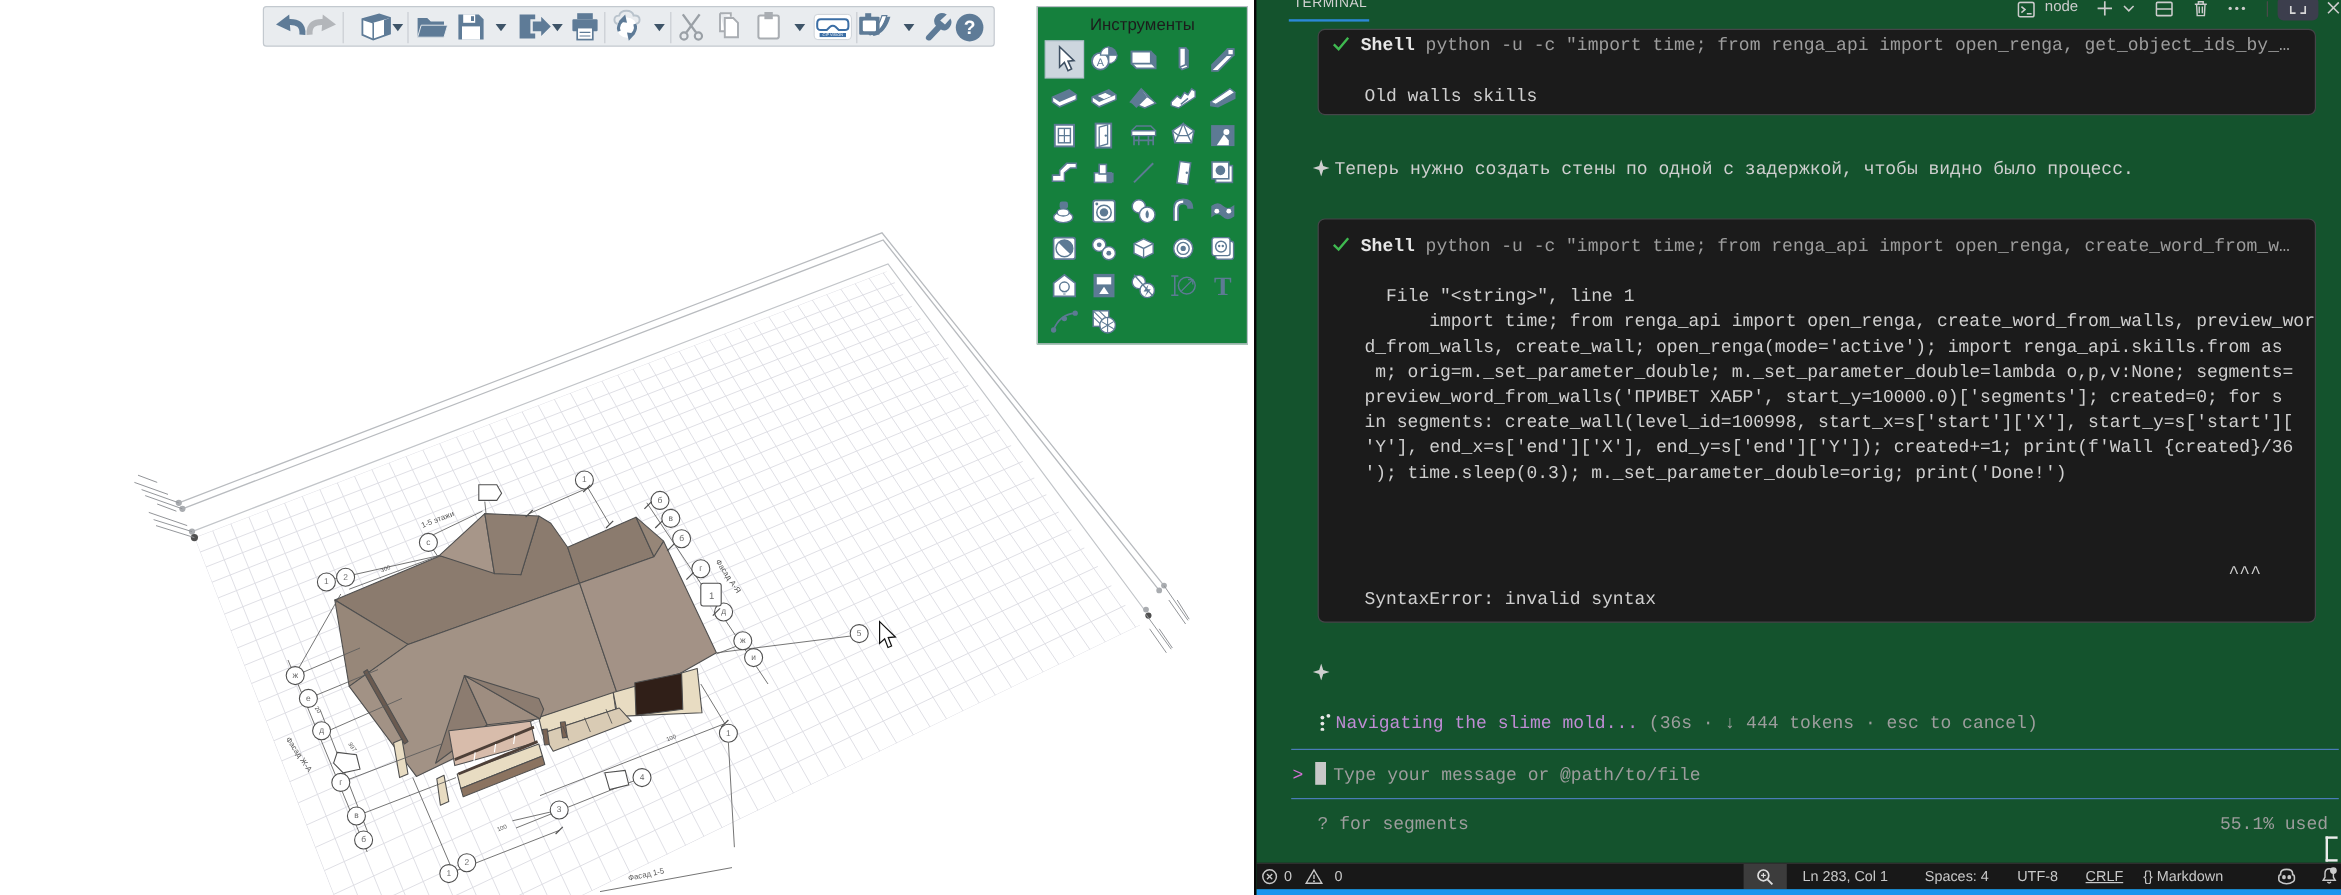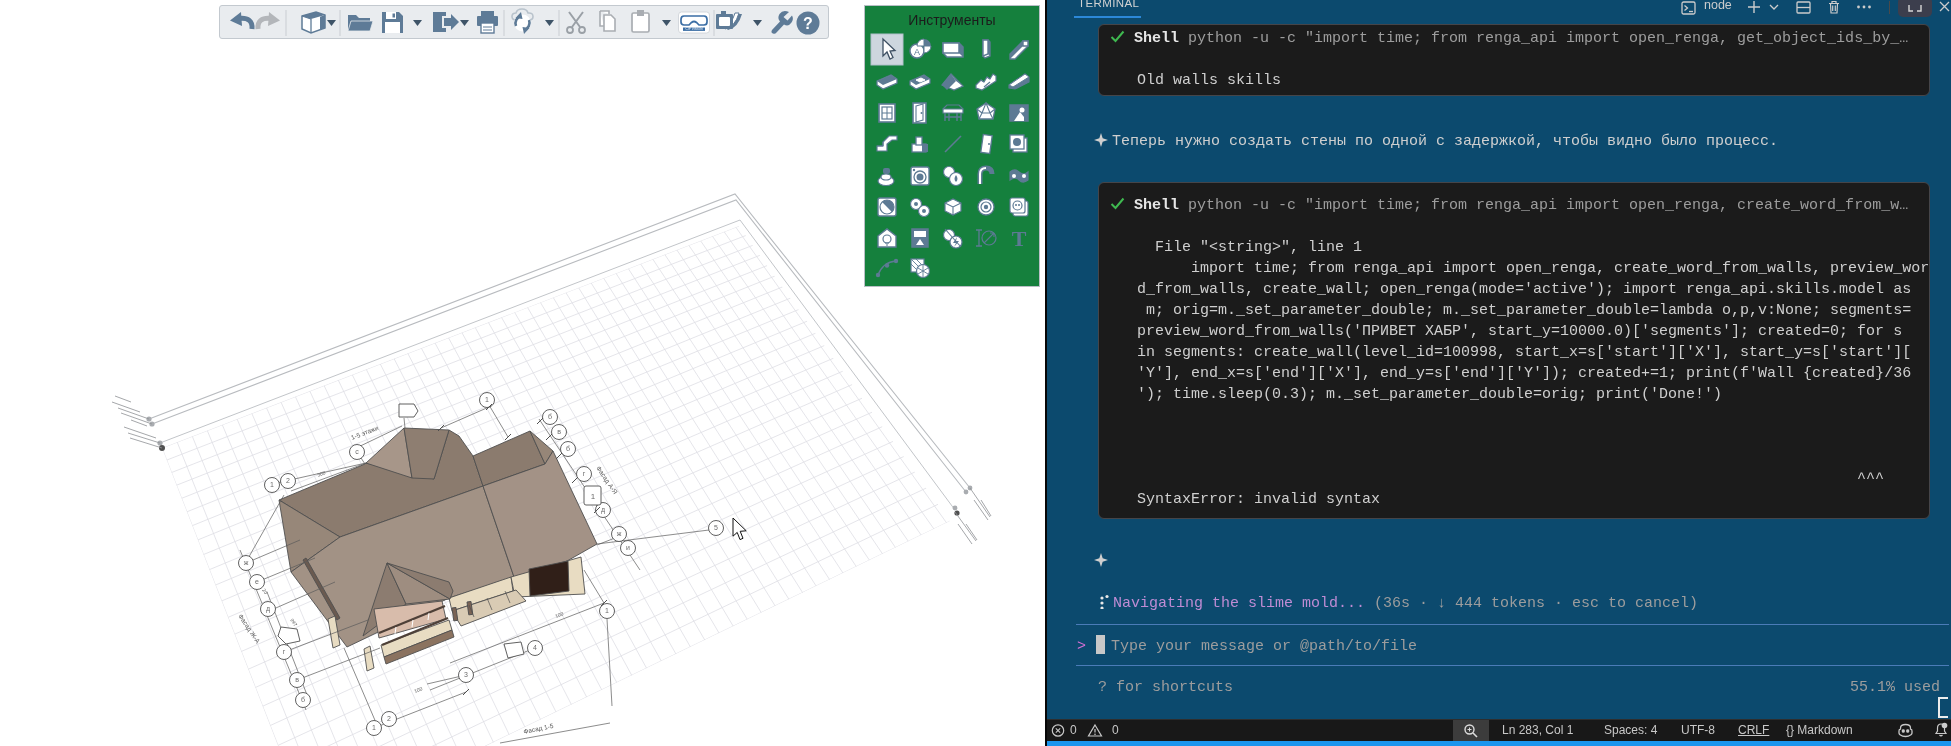--- a/index.html
+++ b/index.html
@@ -1,21 +1,21 @@
 <!DOCTYPE html>
 <html><head>
 <meta charset="utf-8">
 <style>
 html,body{margin:0;padding:0;width:1951px;height:746px;overflow:hidden;background:#fff;}
 *{box-sizing:border-box;}
 #cad{position:absolute;left:0;top:0;width:1047px;height:746px;background:#ffffff;overflow:hidden;}
 #toolbar{position:absolute;left:219px;top:5px;width:610px;height:34px;background:#e9ecef;border:1px solid #c3c9cf;border-radius:3px;}
 #palette{position:absolute;left:864px;top:5px;width:176px;height:282px;background:#15803d;border:1px solid #b9bfc6;}
 #palette .title{font:14px "Liberation Sans",sans-serif;color:#1c1c1c;text-align:center;margin-top:6px;}
-#vsc{position:absolute;left:1045px;top:0;width:906px;height:746px;background:#0c4a6e;border-left:2px solid #070707;overflow:hidden;}
+#vsc{position:absolute;left:1045px;top:0;width:906px;height:746px;background:#14532d;border-left:2px solid #070707;overflow:hidden;}
 .mono{font-family:"Liberation Mono",monospace;font-size:15px;line-height:21px;white-space:pre;}
 .g1{color:#9d9d9d;} .g2{color:#cfcfcf;} .wh{color:#e6e6e6;}
 .obox{position:absolute;left:51px;width:832px;border:1px solid #454549;border-radius:6px;background:#1b1b1b;}
 .rule{position:absolute;left:29px;width:873px;height:0;border-top:1px solid #4b7cb8;}
 #tabterm{position:absolute;left:31px;top:-3px;font:11.5px "Liberation Sans",sans-serif;letter-spacing:0.4px;color:#d2d2d2;}
 #tabline{position:absolute;left:27px;top:16px;width:67px;height:2px;background:#2c88d8;}
 #statusbar{position:absolute;left:0;top:719px;width:906px;height:22px;background:#181818;border-top:1px solid #2e2e2e;font:12px "Liberation Sans",sans-serif;color:#c8c8c8;}
 #bluebar{position:absolute;left:0;top:741px;width:906px;height:5px;background:#1b95ee;}
 .sb{position:absolute;top:3px;}
 </style>
@@ -619,21 +619,21 @@
 <div class="mono" style="position:absolute;left:47px;top:131px;"><svg width="14" height="14" style="vertical-align:-2px;margin-right:4px">
         <path d="M7 0 L8.7 5.3 L14 7 L8.7 8.7 L7 14 L5.3 8.7 L0 7 L5.3 5.3 Z" fill="#cfcfcf"></path>
       </svg><span class="g2">Теперь нужно создать стены по одной с задержкой, чтобы видно было процесс.</span></div>
 <div class="obox" id="box2" style="top:182px;height:337px;"></div>
 <div class="mono" style="position:absolute;left:63px;top:195px;"><span style="display:inline-block;width:24px;"><svg width="15" height="13" style="vertical-align:-1px">
           <polyline points="1.5,7 5.5,11 13.5,1.5" fill="none" stroke="#3fb950" stroke-width="2"></polyline>
         </svg></span><span class="wh" style="font-weight:bold;">Shell</span><span class="g1"> python -u -c "import time; from renga_api import open_renga, create_word_from_w…</span>
 <span> </span>
 <span class="g2">     File "&lt;string&gt;", line 1</span>
 <span class="g2">         import time; from renga_api import open_renga, create_word_from_walls, preview_wor</span>
-<span class="g2">   d_from_walls, create_wall; open_renga(mode='active'); import renga_api.skills.model as</span>
+<span class="g2">   d_from_walls, create_wall; open_renga(mode='active'); import renga_api.skills.from as</span>
 <span class="g2">    m; orig=m._set_parameter_double; m._set_parameter_double=lambda o,p,v:None; segments=</span>
 <span class="g2">   preview_word_from_walls('ПРИВЕТ ХАБР', start_y=10000.0)['segments']; created=0; for s</span>
 <span class="g2">   in segments: create_wall(level_id=100998, start_x=s['start']['X'], start_y=s['start'][</span>
 <span class="g2">   'Y'], end_x=s['end']['X'], end_y=s['end']['Y']); created+=1; print(f'Wall {created}/36</span>
 <span class="g2">   '); time.sleep(0.3); m._set_parameter_double=orig; print('Done!')</span>
 <span> </span>
 <span> </span>
 <span> </span>
 <span class="g2">                                                                                   ^^^</span>
 <span class="g2">   SyntaxError: invalid syntax</span></div>
@@ -642,21 +642,21 @@
       </svg></div>
 <div class="mono" style="position:absolute;left:52px;top:593px;"><svg width="12" height="15" style="vertical-align:-2px;margin-right:2px">
         <circle cx="3" cy="4" r="1.6" fill="#e8e8e8"></circle>
         <circle cx="3" cy="9" r="1.6" fill="#e8e8e8"></circle>
         <circle cx="3" cy="14" r="1.6" fill="#e8e8e8"></circle>
         <circle cx="8" cy="2.5" r="1.6" fill="#e8e8e8"></circle>
       </svg><span style="color:#bf8cd4;font-weight:normal;">Navigating the slime mold...</span><span class="g1"> (36s · ↓ 444 tokens · esc to cancel)</span></div>
 <div class="rule" style="top:624px;"></div>
 <div class="mono" style="position:absolute;left:30px;top:635px;"><span style="color:#d670d6;">&gt;</span><span style="display:inline-block;width:9px;height:19px;background:#c8c8c8;vertical-align:-4px;margin-left:10px;"></span><span class="g1" style="margin-left:6px;margin-top:41px;">Type your message or @path/to/file</span></div>
 <div class="rule" style="top:665px;"></div>
-<div class="mono g1" style="position:absolute;left:51px;top:677px;">? for shortcuts</div>
+<div class="mono g1" style="position:absolute;left:51px;top:677px;">? for segments</div>
 <div class="mono g1" style="position:absolute;left:803px;top:677px;">55.1% used</div>
 <div style="position:absolute;left:891px;top:697px;width:10px;height:21px;border:2px solid #ececec;border-right:none;"></div>
 <div id="statusbar">
 <svg width="15" height="15" class="sb" style="left:4px">
         <circle cx="7" cy="7.5" r="5.7" fill="none" stroke="#c8c8c8" stroke-width="1.2"></circle>
         <path d="M4.8 5.3 L9.2 9.7 M9.2 5.3 L4.8 9.7" stroke="#c8c8c8" stroke-width="1.1"></path>
       </svg>
 <span class="sb" style="left:23px;">0</span>
 <svg width="16" height="15" class="sb" style="left:40px">
         <path d="M8 2 L14.5 13 H1.5 Z" fill="none" stroke="#c8c8c8" stroke-width="1.2"></path>

